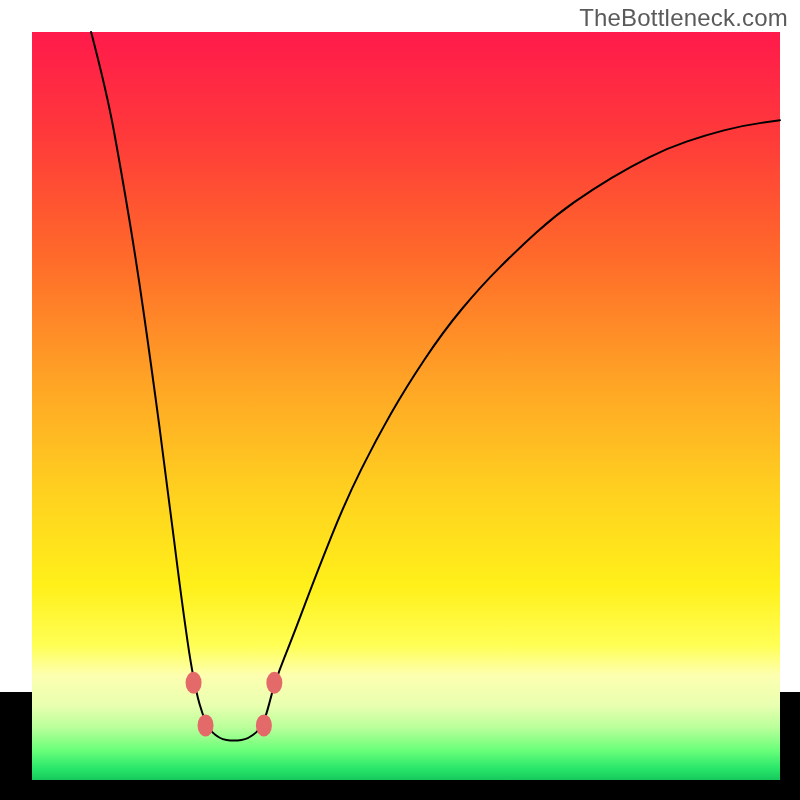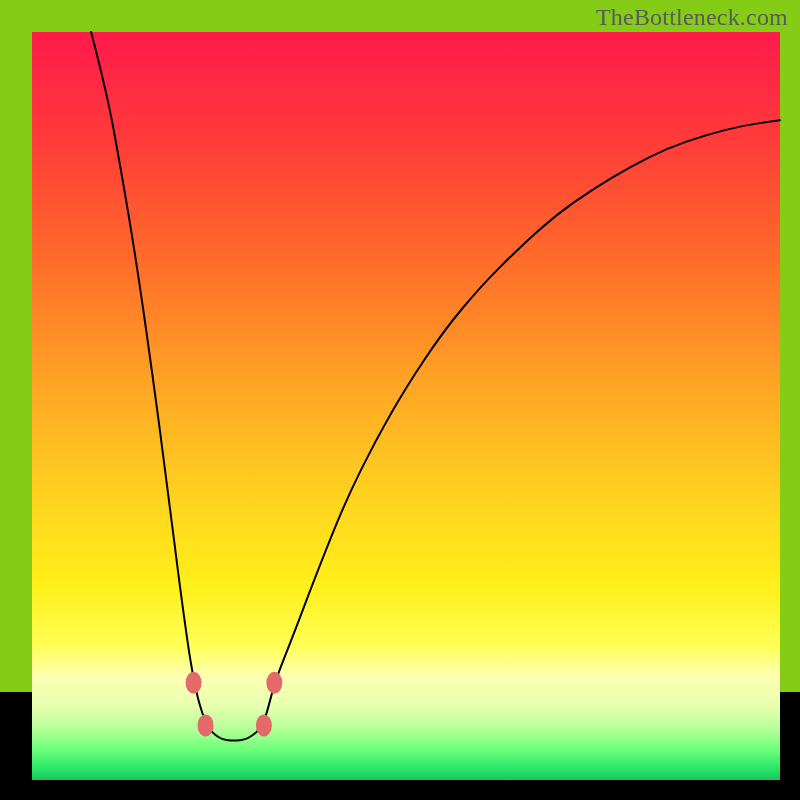--- a/index.html
+++ b/index.html
@@ -10,22 +10,21 @@
     background: #000000;
     overflow: hidden;
     font-family: Arial, Helvetica, sans-serif;
   }
   .frame {
     position: absolute;
     left: 0;
     top: 0;
     width: 800px;
     height: 692px;
-    background: #84cc16;
-    font-family: Liberation Serif, serif;
+    background: #ffffff;
   }
   .plot-area {
     position: absolute;
     box-sizing: border-box;
   }
   .gradient-bg {
     position: absolute;
     left: 0;
     top: 0;
     width: 100%;

